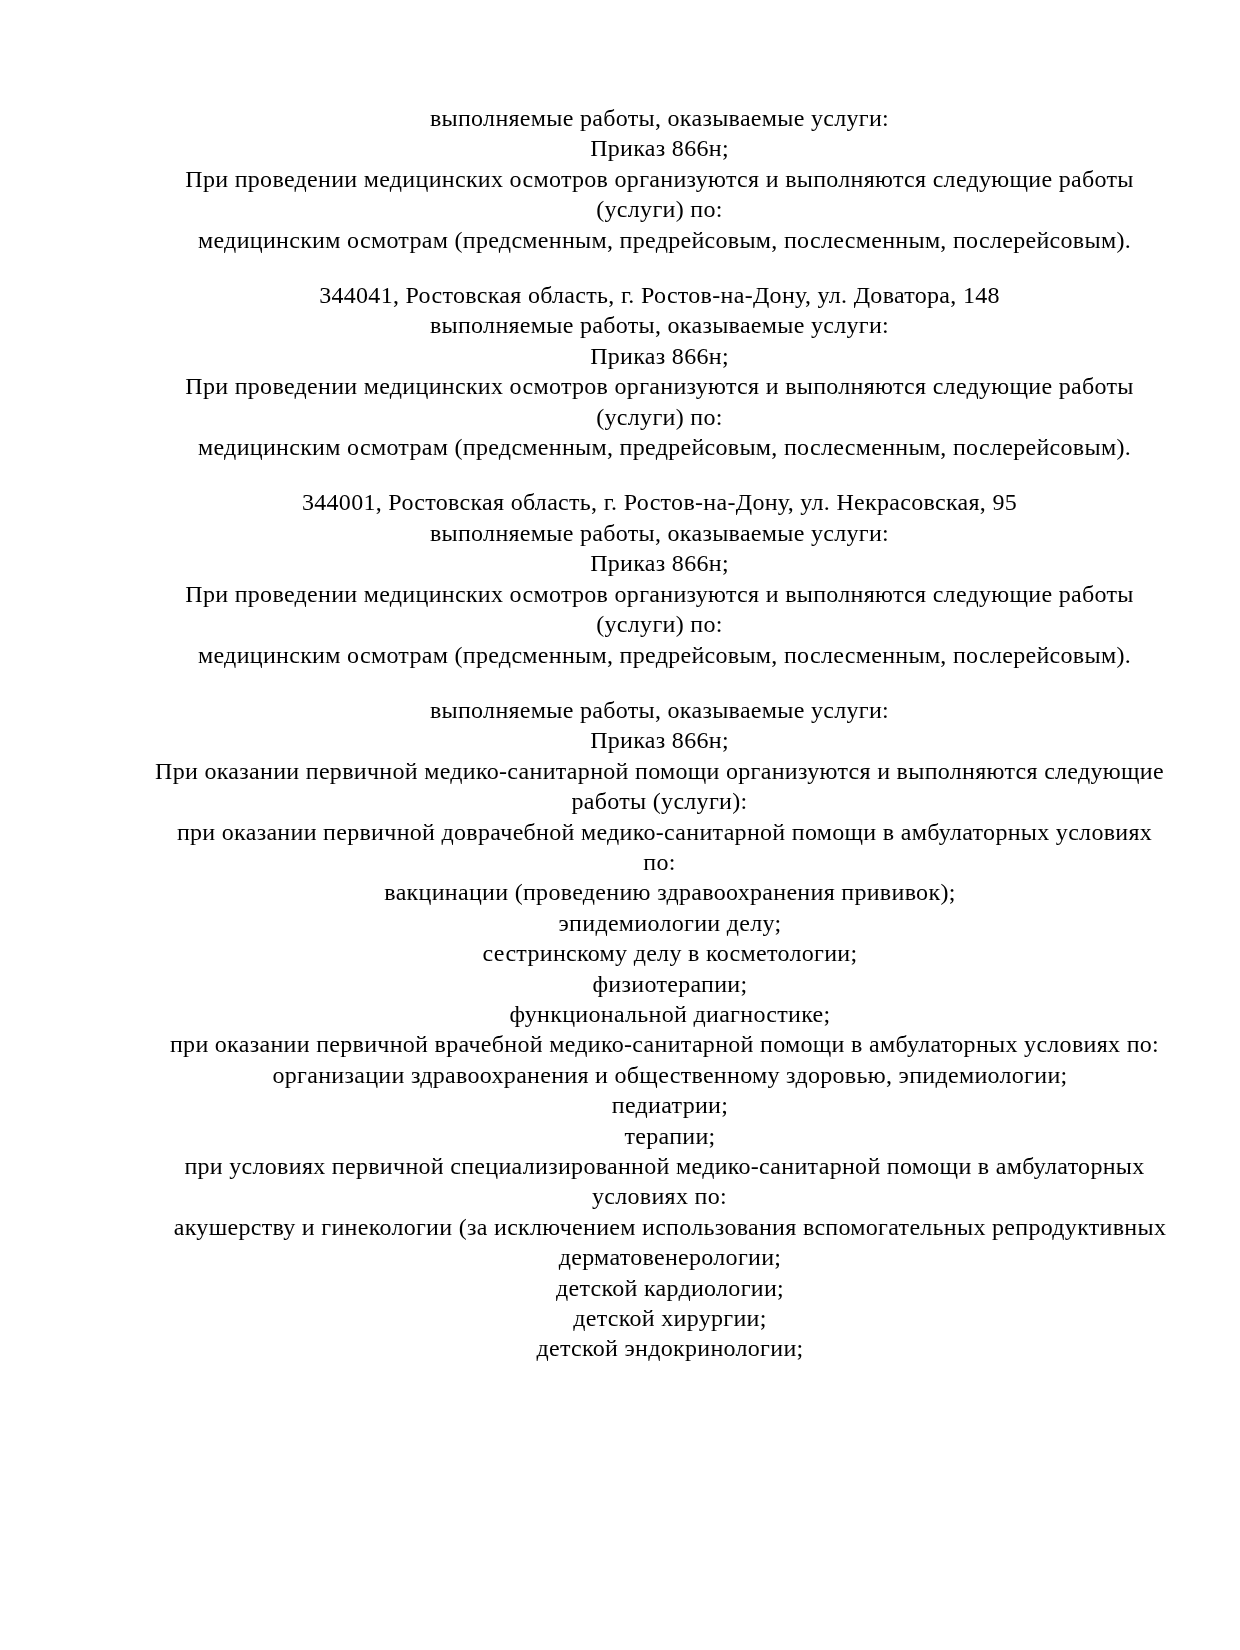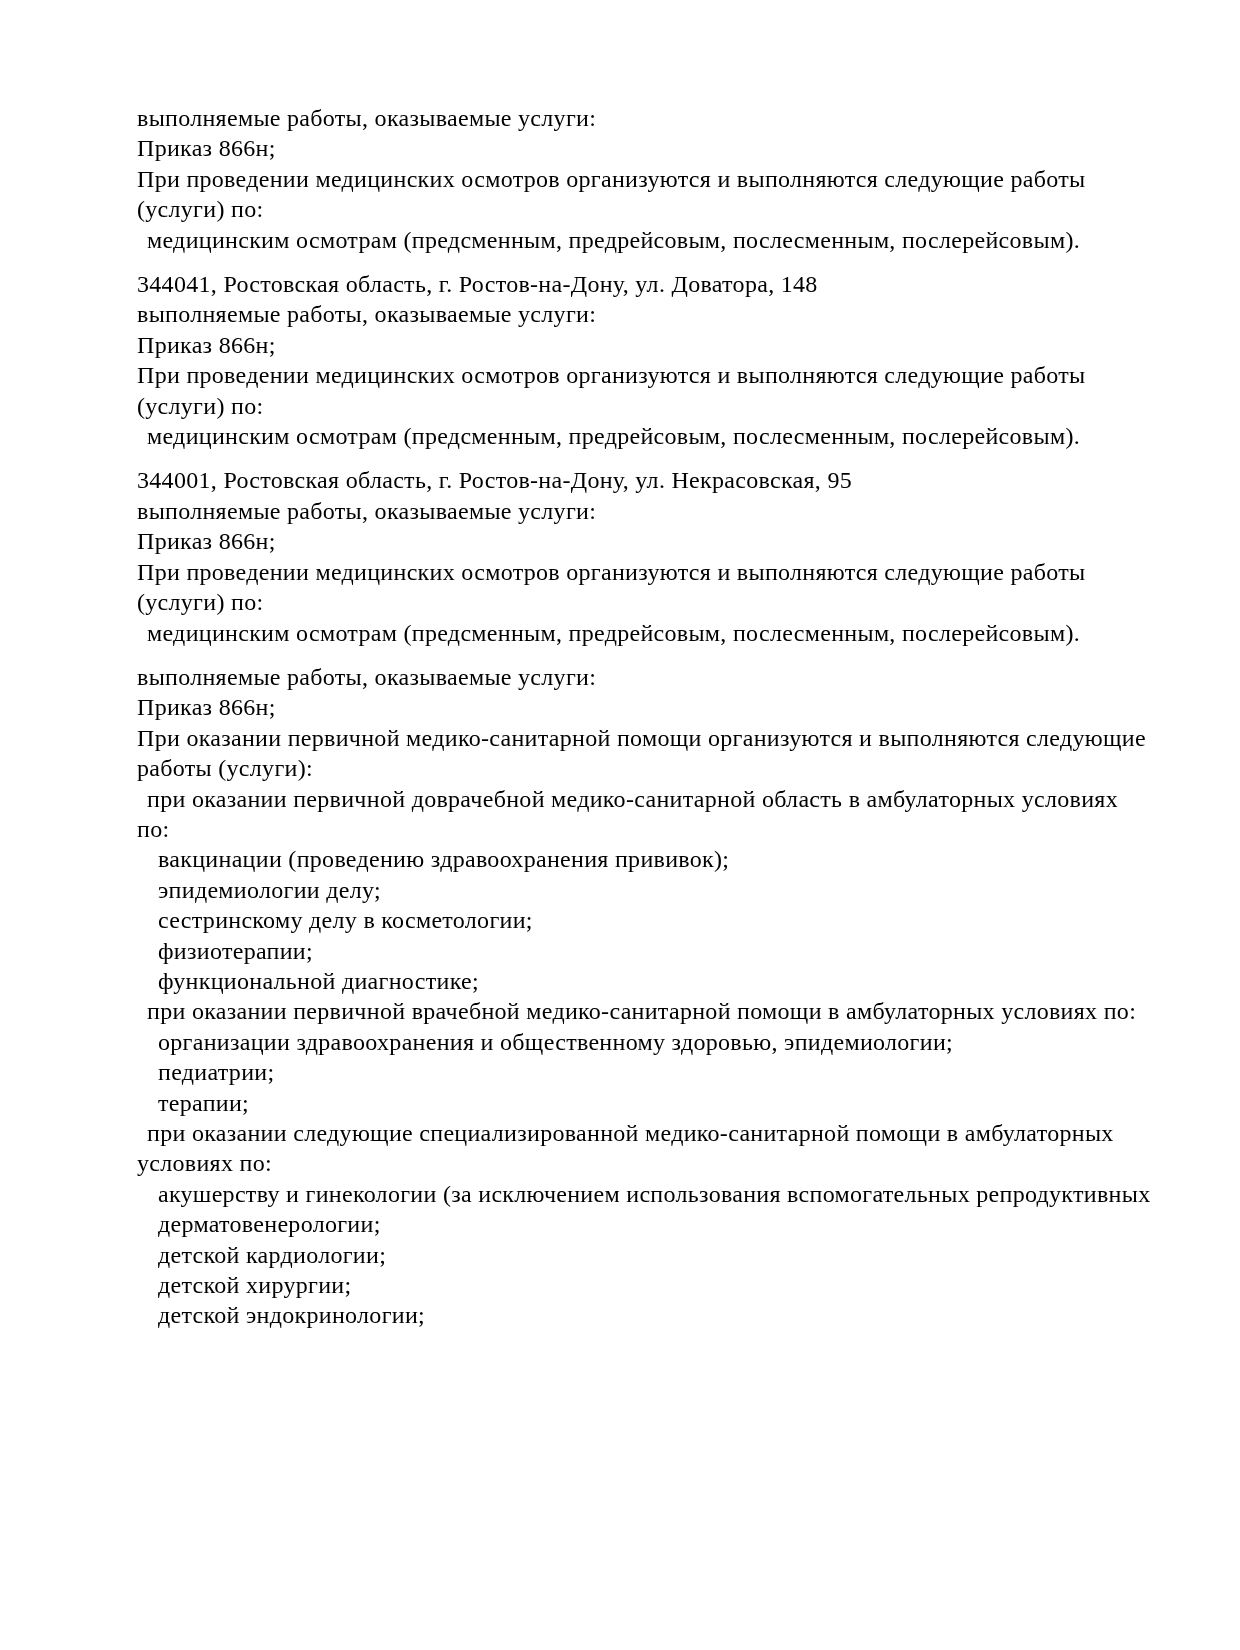--- a/index.html
+++ b/index.html
@@ -17,26 +17,27 @@
     position: relative;
     width: 1240px;
     height: 1650px;
     background: #ffffff;
     box-sizing: border-box;
     padding: 103px 58px 0 137px;
     font-family: "Liberation Serif", "DejaVu Serif", serif;
     color: #000000;
     font-size: 24px;
     letter-spacing: 0.3px;
+    text-align: center;
   }
   .doc-content {
     width: 1045px;
   }
   .block + .block {
-    margin-top: 14px; 
+    margin-top: 25px; 
   }
   .ln {
     line-height: 30.4px;
     white-space: pre;
   }
   .i0 { padding-left: 0; }
   .i1 { padding-left: 10px; }
   .i2 { padding-left: 21px; }
 </style>
 </head>
@@ -65,32 +66,32 @@
         <div class="ln i0">Приказ 866н;</div>
         <div class="ln i0">При проведении медицинских осмотров организуются и выполняются следующие работы</div>
         <div class="ln i0">(услуги) по:</div>
         <div class="ln i1">медицинским осмотрам (предсменным, предрейсовым, послесменным, послерейсовым).</div>
       </div>
       <div class="block">
         <div class="ln i0">выполняемые работы, оказываемые услуги:</div>
         <div class="ln i0">Приказ 866н;</div>
         <div class="ln i0">При оказании первичной медико-санитарной помощи организуются и выполняются следующие</div>
         <div class="ln i0">работы (услуги):</div>
-        <div class="ln i1">при оказании первичной доврачебной медико-санитарной область в амбулаторных условиях</div>
+        <div class="ln i1">при оказании первичной доврачебной медико-санитарной помощи в амбулаторных условиях</div>
         <div class="ln i0">по:</div>
         <div class="ln i2">вакцинации (проведению здравоохранения прививок);</div>
         <div class="ln i2">эпидемиологии делу;</div>
         <div class="ln i2">сестринскому делу в косметологии;</div>
         <div class="ln i2">физиотерапии;</div>
         <div class="ln i2">функциональной диагностике;</div>
         <div class="ln i1">при оказании первичной врачебной медико-санитарной помощи в амбулаторных условиях по:</div>
         <div class="ln i2">организации здравоохранения и общественному здоровью, эпидемиологии;</div>
         <div class="ln i2">педиатрии;</div>
         <div class="ln i2">терапии;</div>
-        <div class="ln i1">при оказании следующие специализированной медико-санитарной помощи в амбулаторных</div>
+        <div class="ln i1">при условиях первичной специализированной медико-санитарной помощи в амбулаторных</div>
         <div class="ln i0">условиях по:</div>
         <div class="ln i2">акушерству и гинекологии (за исключением использования вспомогательных репродуктивных</div>
         <div class="ln i2">дерматовенерологии;</div>
         <div class="ln i2">детской кардиологии;</div>
         <div class="ln i2">детской хирургии;</div>
         <div class="ln i2">детской эндокринологии;</div>
       </div>
     </div>
 </div>
 

